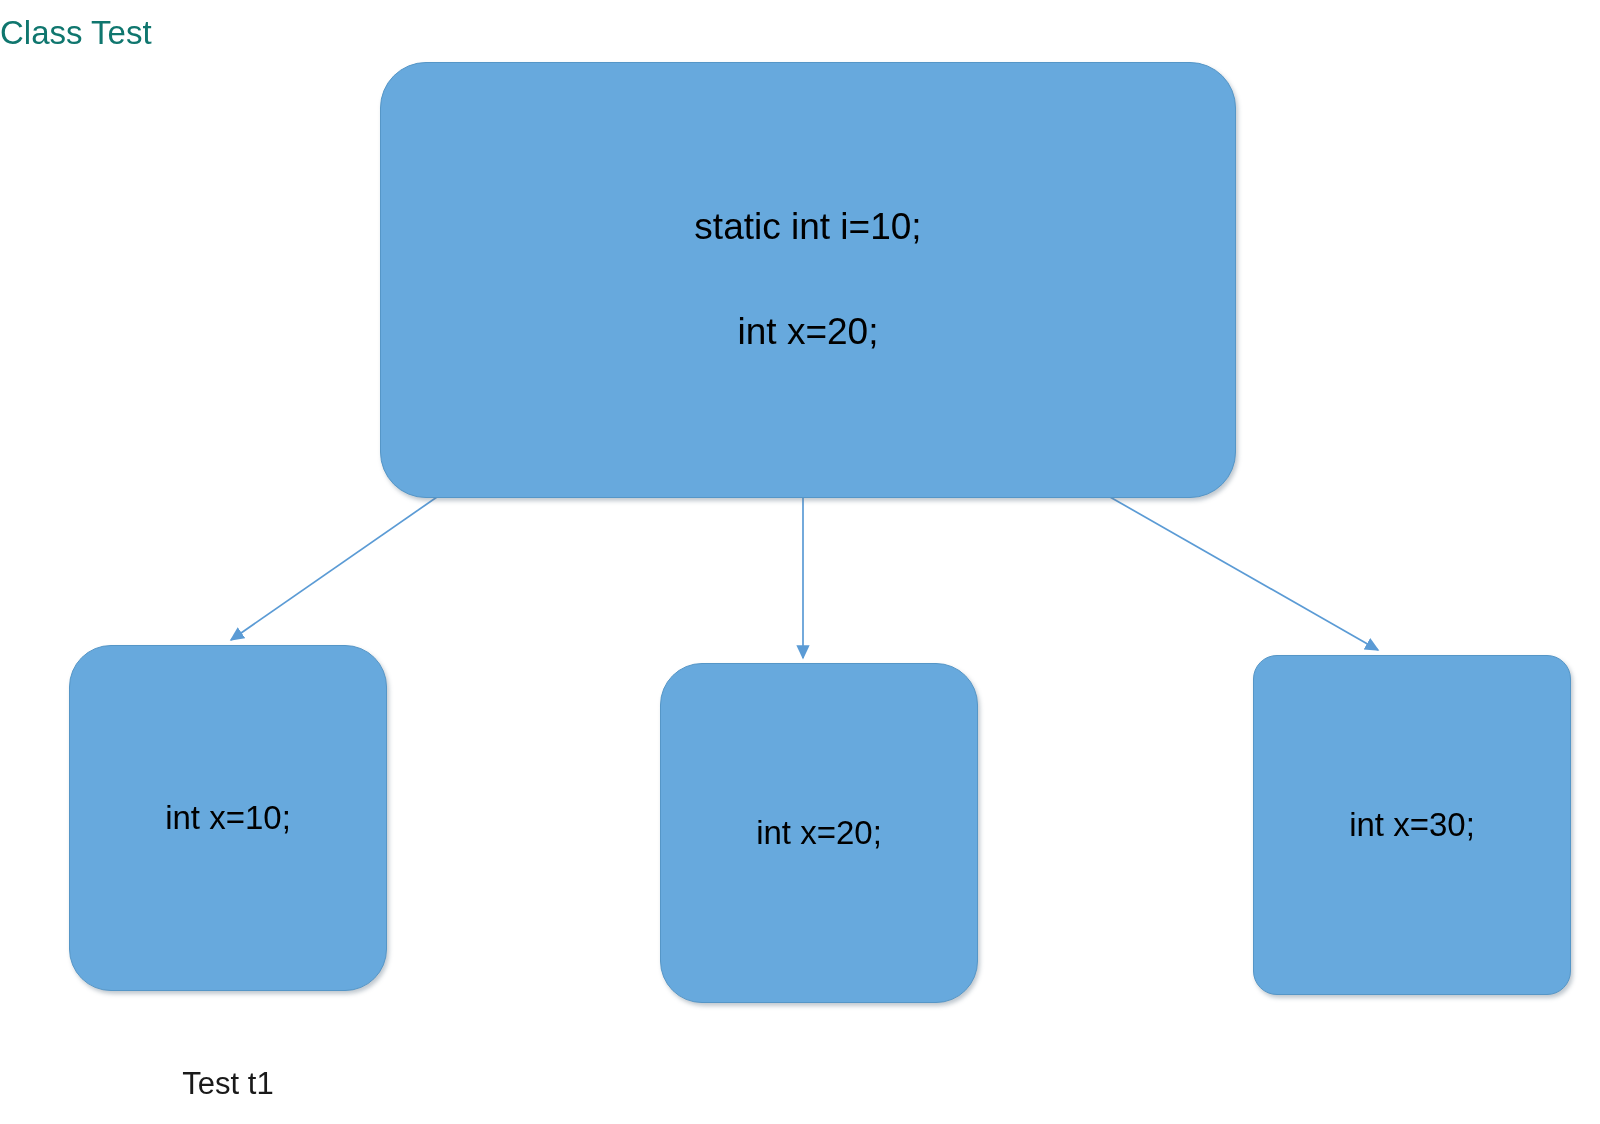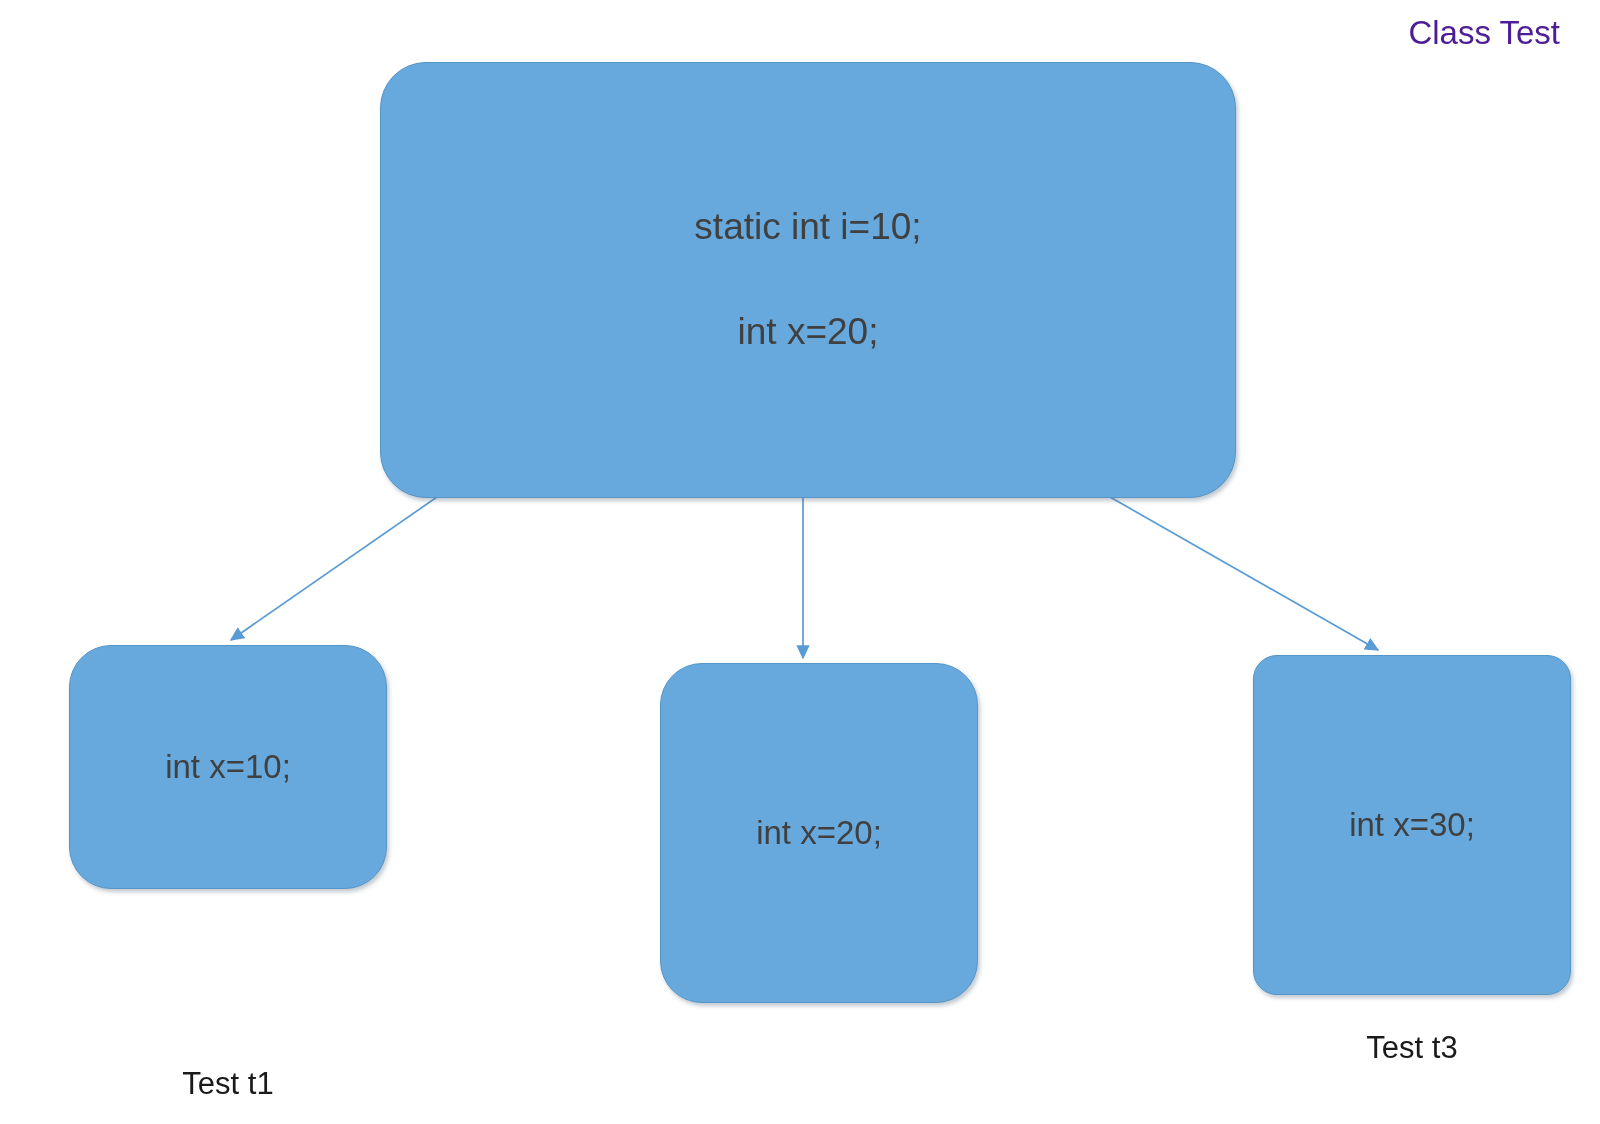--- a/index.html
+++ b/index.html
@@ -32,21 +32,21 @@
     background: #67A9DD;
     border: 1px solid #5596c7;
     box-shadow: 2px 3px 4px rgba(90, 110, 130, 0.38);
     display: flex;
     flex-direction: column;
     align-items: center;
     justify-content: center;
     color: #ffffff;
   }
   .node-line {
-    color: #404040;
+    color: #000000;
     text-align: center;
     line-height: 1.1;
     white-space: nowrap;
   }
   #node-class-test {
     left: 380px;
     top: 62px;
     width: 856px;
     height: 436px;
     border-radius: 46px;
@@ -54,21 +54,21 @@
   #node-class-test .node-line {
     font-size: 37px;
   }
   #node-class-test .node-line.first {
     margin-bottom: 64px;
   }
   #node-t1 {
     left: 69px;
     top: 645px;
     width: 318px;
-    height: 244px;
+    height: 346px;
     border-radius: 42px;
   }
   #node-t2 {
     left: 660px;
     top: 663px;
     width: 318px;
     height: 340px;
     border-radius: 42px;
   }
   #node-t3 {
@@ -88,22 +88,22 @@
     font-size: 31px;
     color: #1a1a1a;
     white-space: nowrap;
     text-align: center;
   }
   #title-class-test {
     left: 0;
     top: 14px;
     width: 1560px;
     font-size: 33px;
-    color: #4c1d95;
-    text-align: right;
+    color: #0f766e;
+    text-align: left;
     position: absolute;
     white-space: nowrap;
   }
   #caption-t1 {
     left: 69px;
     top: 1066px;
     width: 318px;
   }
   #caption-t2 {
     left: 660px;
@@ -147,15 +147,14 @@
     <div class="node-line">int x=20;</div>
   </div>
 
   <div class="node" id="node-t3">
     <div class="node-line">int x=30;</div>
   </div>
 
   <div class="caption" id="caption-t1">Test t1</div>
 
 
-  <div class="caption" id="caption-t3">Test t3</div>
 
 </div>
 
 </body></html>

